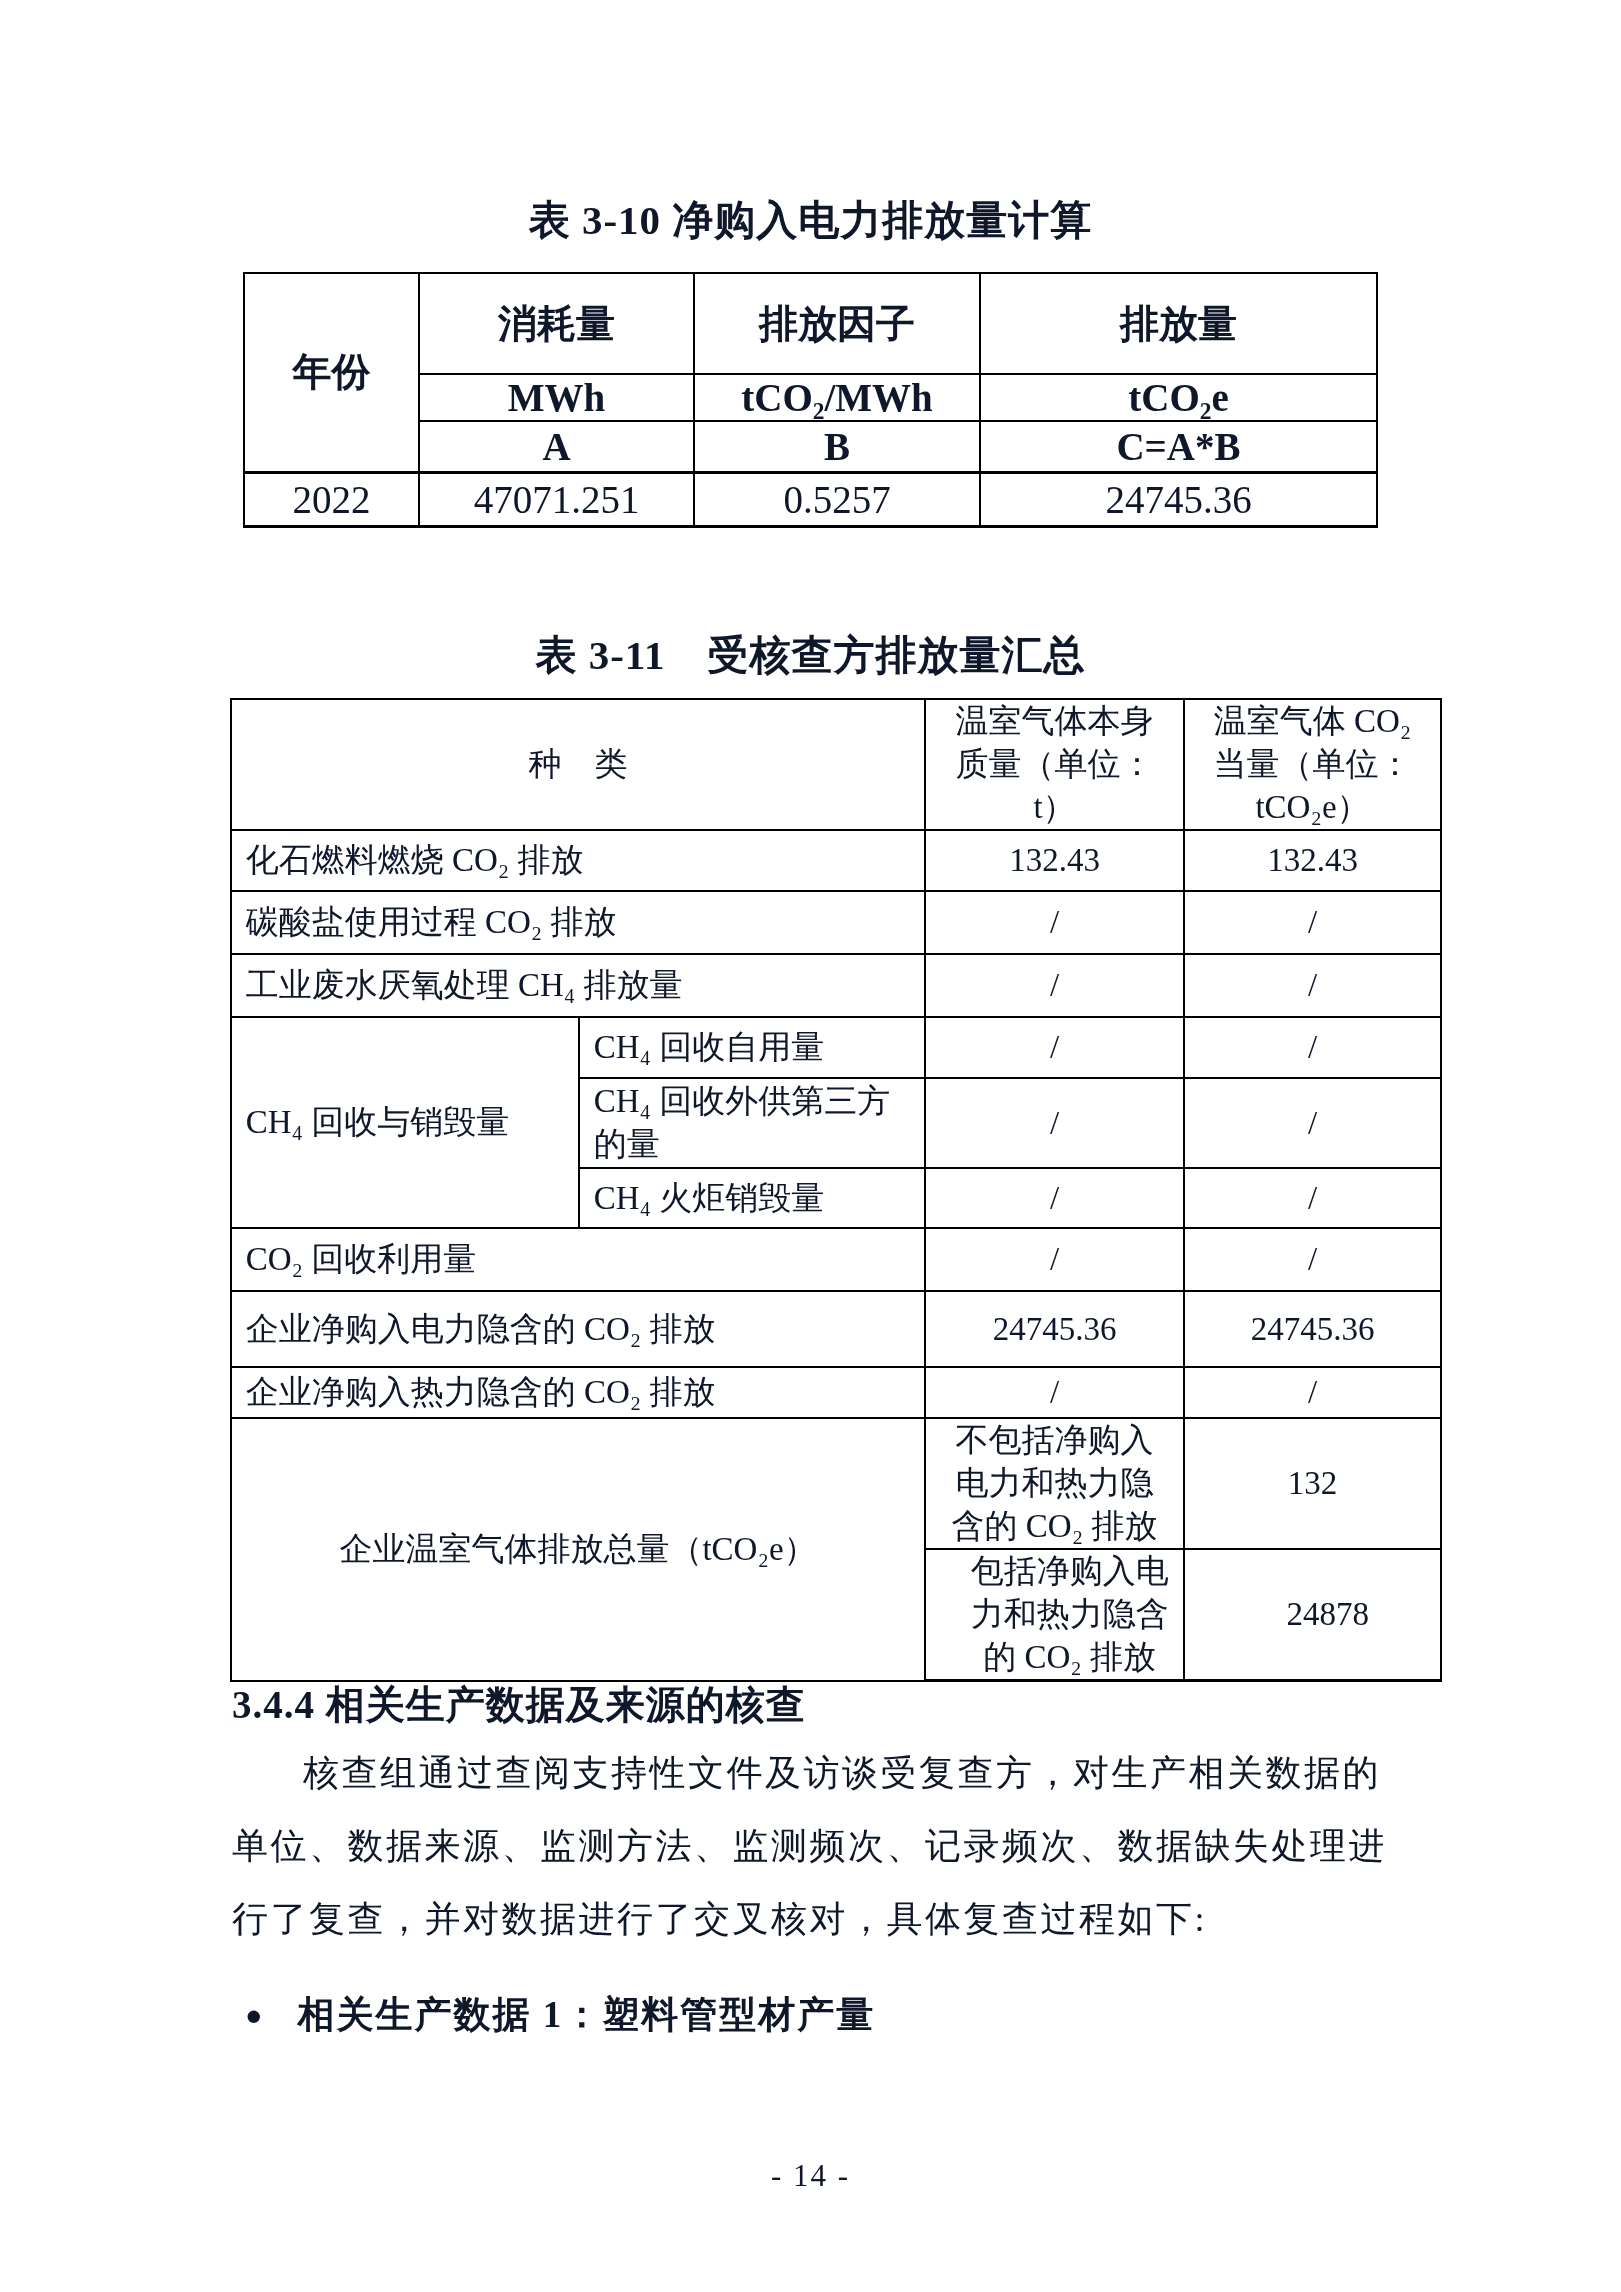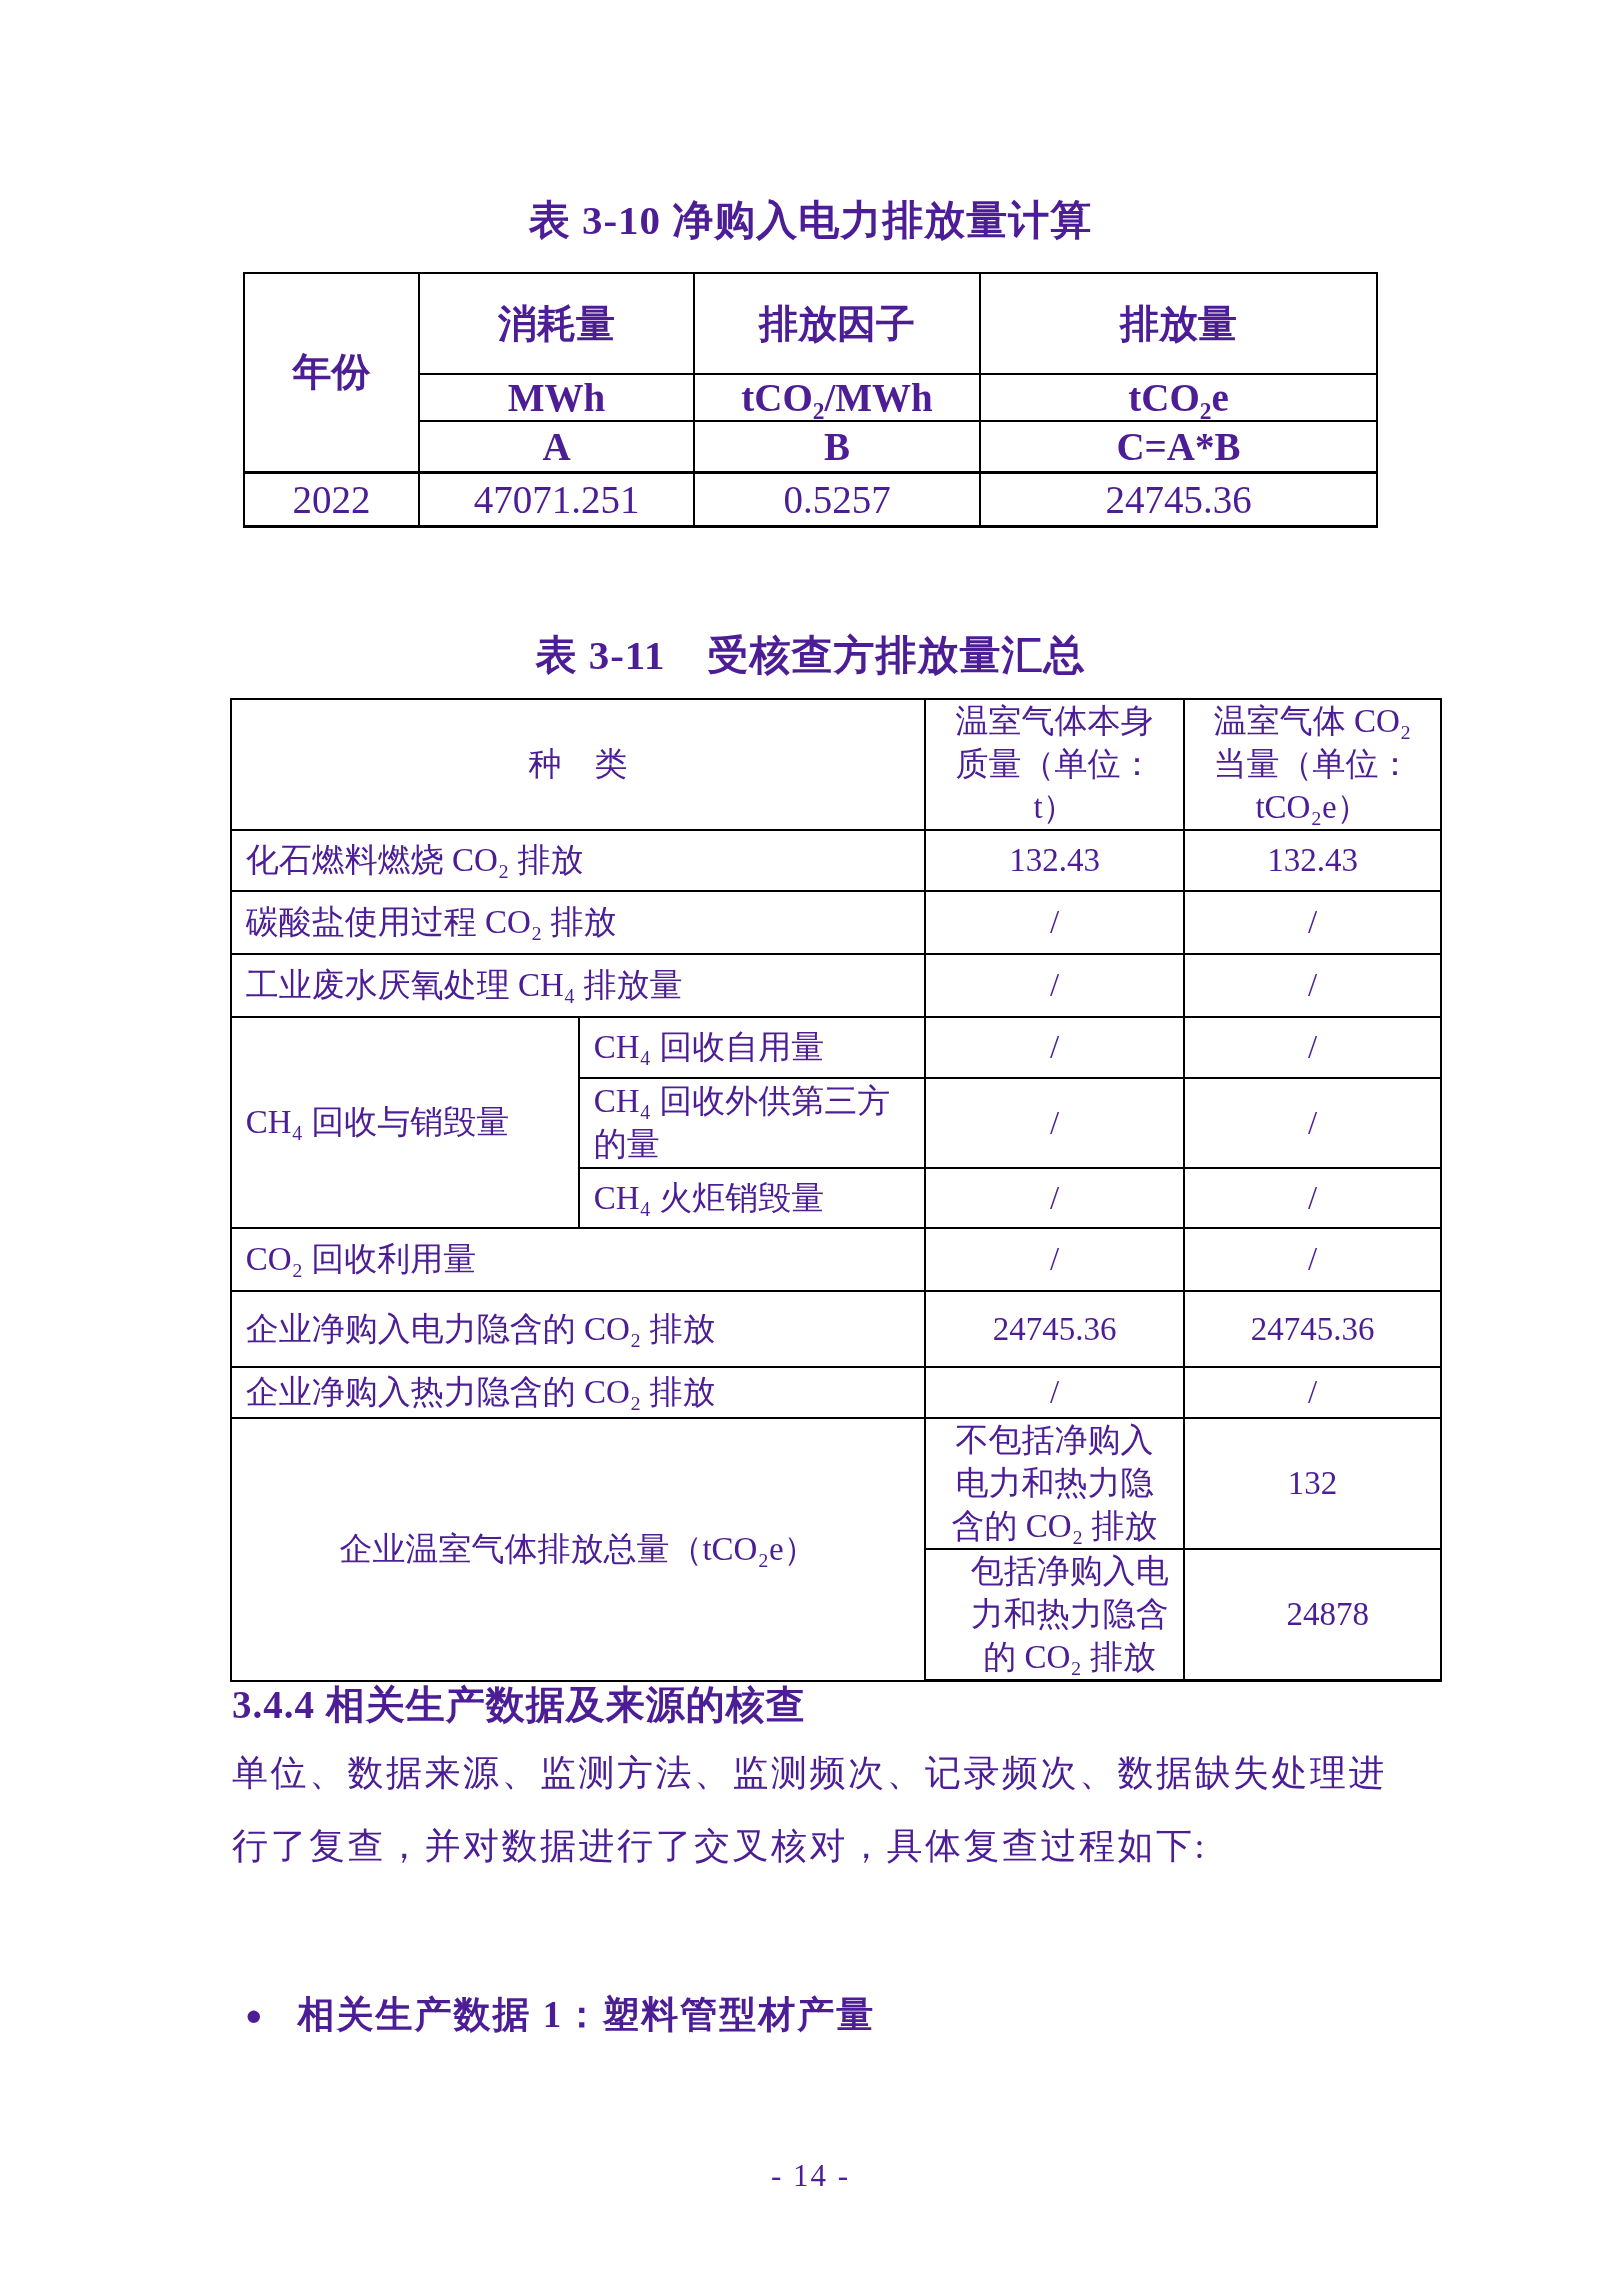--- a/index.html
+++ b/index.html
@@ -1,20 +1,20 @@
 <!DOCTYPE html>
 <html><head>
 <meta charset="utf-8">
 <style>
   html,body{margin:0;padding:0;background:#ffffff;}
   .page{
     position:relative;
     width:1621px;height:2293px;
     background:#ffffff;
-    color:#4c1d95;
+    color:#0f172a;
     font-family:"Liberation Serif","DejaVu Serif",serif;
     overflow:hidden;
   }
   .tbl-title{
     position:absolute;left:0;width:100%;
     text-align:center;font-size:41px;font-weight:700;line-height:47px;
     letter-spacing:1px;
   }
   #t310-title{top:197px;}
   #t311-title{top:632px;}
@@ -187,20 +187,21 @@
 力和热力隐含
 的 CO₂ 排放</td>
         <td class="c">24878</td>
       </tr>
     </tbody>
   </table>
 
   <div class="section-heading">3.4.4 相关生产数据及来源的核查</div>
 
   <div class="para">
+    <div class="pline indent">核查组通过查阅支持性文件及访谈受复查方，对生产相关数据的</div>
     <div class="pline">单位、数据来源、监测方法、监测频次、记录频次、数据缺失处理进</div>
     <div class="pline">行了复查，并对数据进行了交叉核对，具体复查过程如下:</div>
   </div>
 
   <div class="bullet-line">
     <span class="bullet-marker">●</span>
     <span class="bullet-text">相关生产数据 1：塑料管型材产量</span>
   </div>
 
   <div class="page-footer">- 14 -</div>

